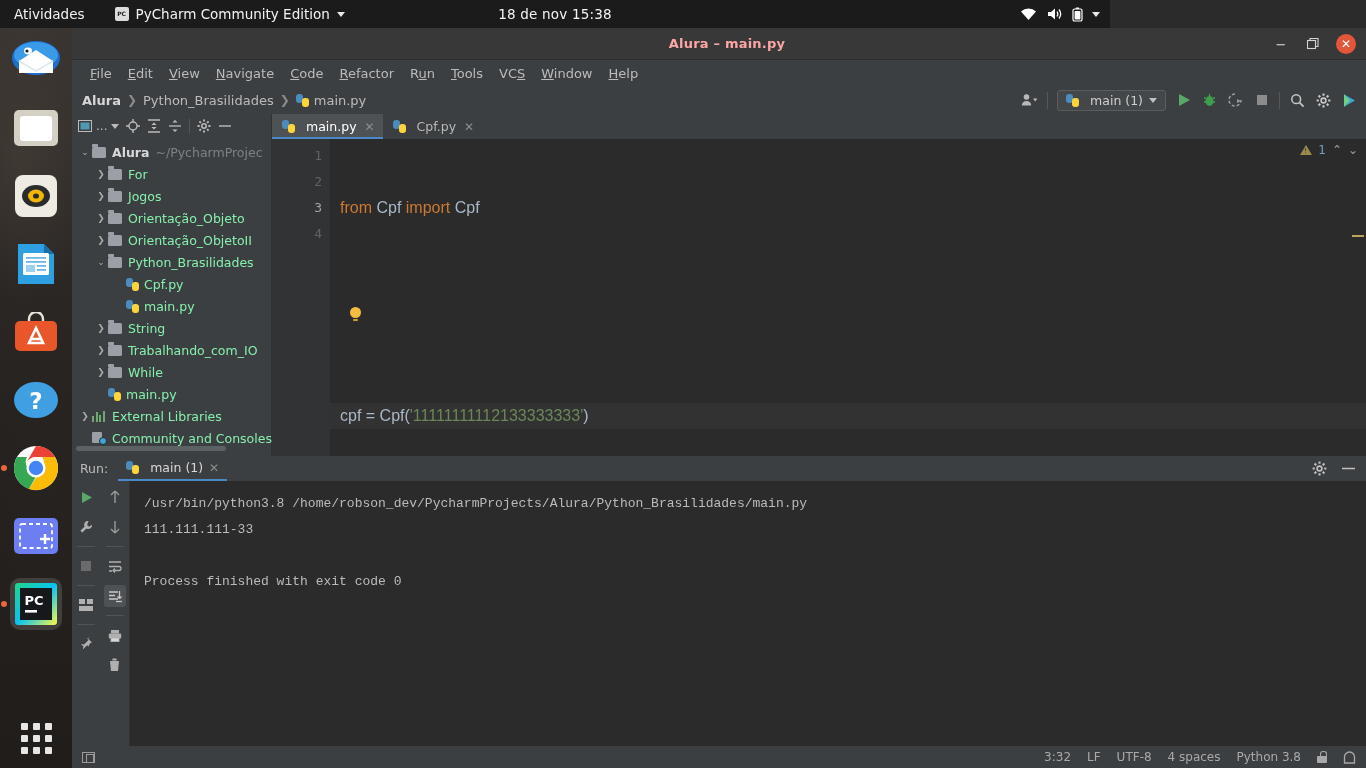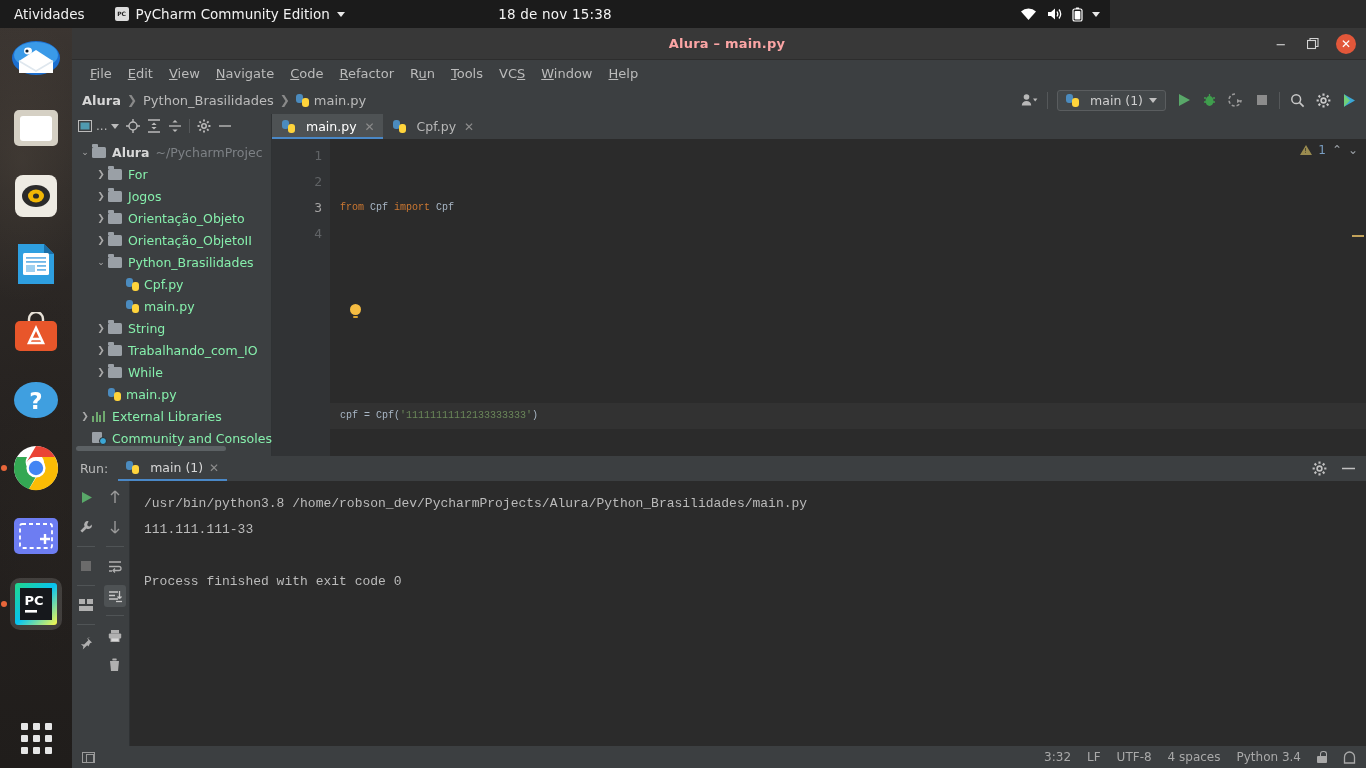--- a/index.html
+++ b/index.html
@@ -137,22 +137,22 @@
   .tab.active::after{content:"";position:absolute;left:0;right:0;bottom:0;height:2px;background:#4a88c7;}
   .tab .xc{color:#8d8d8d;font-size:12px;margin-left:2px;}
 
   .code-area{flex:1;display:flex;position:relative;background:#2b2b2b;overflow:hidden;}
   .gutter{
     width:58px;background:#313335;color:#606366;font-family:"DejaVu Sans Mono", monospace;
     font-size:13px;text-align:right;padding-top:4px;flex:none;
   }
   .gutter div{height:26px;line-height:26px;padding-right:8px;}
   .code{
-    flex:1;position:relative;padding-top:4px;font-family:Liberation Mono, monospace;
-    font-size:10px;line-height:26px;white-space:pre;overflow:hidden;
+    flex:1;position:relative;padding-top:4px;font-family:Liberation Sans, sans-serif;
+    font-size:16px;line-height:26px;white-space:pre;overflow:hidden;
   }
   .cline{height:26px;padding-left:10px;position:relative;}
   .cline.caret{background:#323232;}
   .kw{color:#cc7832;}
   .cls{color:#a9b7c6;}
   .str{color:#6a8759;}
   .bulb{
     display:inline-block;width:11px;height:11px;border-radius:50%;background:#f5bc42;
     position:relative;top:1px;margin-left:10px;
   }
@@ -719,21 +719,21 @@
 
     <div class="statusbar">
       <span class="sb-left">
         <span class="sb-box"></span>
       </span>
       <span class="sb-right">
         <span>3:32</span>
         <span>LF</span>
         <span>UTF-8</span>
         <span>4 spaces</span>
-        <span>Python 3.4</span>
+        <span>Python 3.8</span>
         <span class="lock-ic"></span>
         <svg width="13" height="13" viewBox="0 0 13 13">
           <path d="M6.5 1a5 5 0 0 1 5 5v6H1.5V6a5 5 0 0 1 5-5z" fill="none" stroke="#a9a9a9" stroke-width="1.3"></path>
         </svg>
       </span>
     </div>
 
   </div>
 </div>
 

